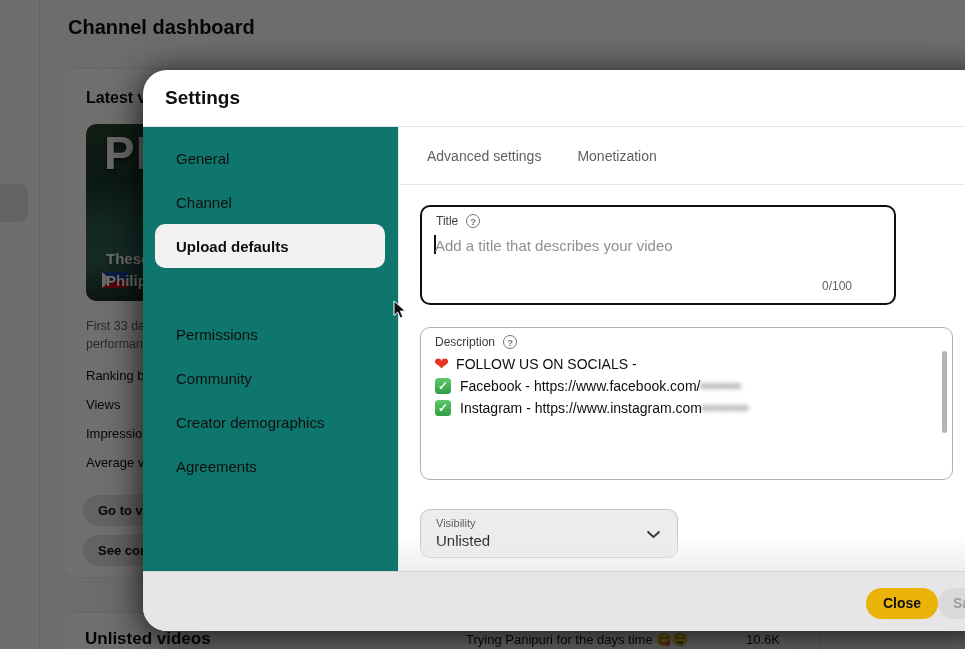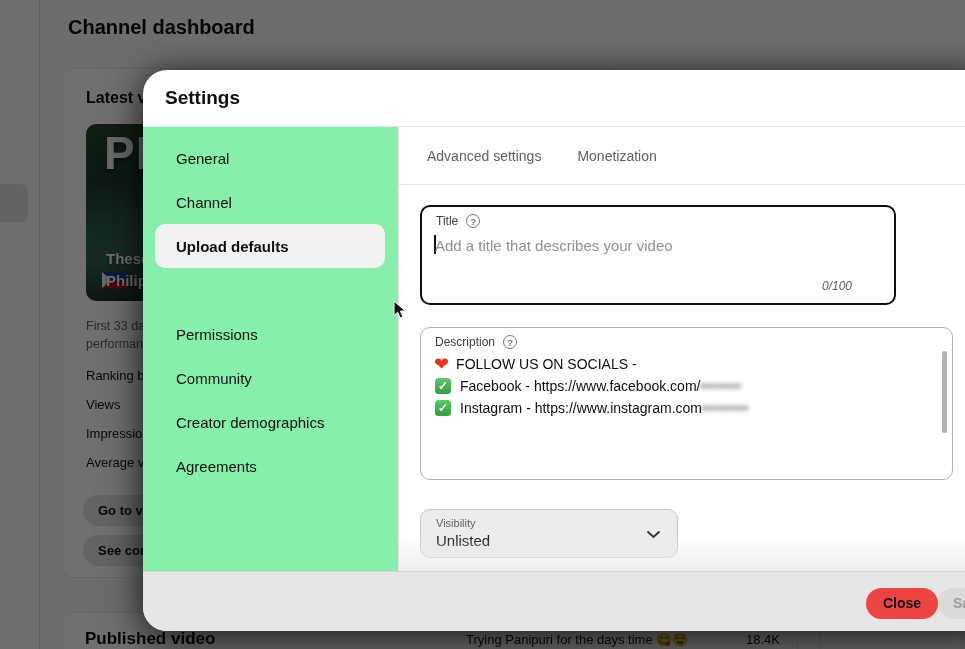--- a/index.html
+++ b/index.html
@@ -35,21 +35,21 @@
 
   
   .overlay { position:absolute; inset:0; background:rgba(0,0,0,0.56); z-index:5; }
 
   
   .modal { position:absolute; left:143px; top:70px; right:-30px; height:561px; background:#fff; border-radius:24px;
            z-index:10; overflow:hidden; box-shadow:0 0 28px rgba(0,0,0,.45), 0 14px 44px rgba(0,0,0,.5); }
   .modal-header { position:absolute; left:0; top:0; right:0; height:57px; border-bottom:1px solid #e6e6e6; }
   .modal-title { position:absolute; left:22px; top:17px; font-size:19px; font-weight:700; color:#0f0f0f; }
 
-  .modal-sidebar { position:absolute; left:0; top:57px; width:255px; bottom:60px; background:#86efac; }
+  .modal-sidebar { position:absolute; left:0; top:57px; width:255px; bottom:60px; background:#0f766e; }
   .side-divider { position:absolute; left:255px; top:57px; bottom:60px; width:1px; background:#e6e6e6; }
   .side-item { position:absolute; left:12px; right:13px; height:44px; border-radius:10px; display:flex; align-items:center;
                padding-left:21px; font-size:15px; color:#0f0f0f; cursor:default; }
   .side-item.selected { background:#f2f2f2; font-weight:700; }
 
   .tabs { position:absolute; left:256px; right:0; top:57px; height:58px; border-bottom:1px solid #e6e6e6;
           display:flex; align-items:stretch; padding-left:28px; gap:36px; }
   .tab { display:flex; align-items:center; font-size:14px; color:#606060; position:relative; }
   .tab.active { color:#0f0f0f; font-weight:700; }
   .tab.active:after { content:""; position:absolute; left:0; right:0; bottom:0; height:3px; background:#0f0f0f; }
@@ -60,42 +60,42 @@
 
   .field-label { font-size:12px; color:#3c3c3c; }
   .help-icon { display:inline-flex; align-items:center; justify-content:center; width:14px; height:14px; border:1.2px solid #757575;
                border-radius:50%; font-size:9.5px; font-weight:700; color:#757575; margin-left:8px; vertical-align:-2px; }
 
   .title-box { position:absolute; left:21px; top:19px; width:476px; height:100px; border:2px solid #0f0f0f; border-radius:10px; }
   .title-box .label-row { position:absolute; left:14px; top:7px; display:flex; align-items:center; }
   .title-input { position:absolute; left:13px; top:26px; width:500px; height:24px; border:none; outline:none; font-size:15px; color:#0f0f0f; background:transparent; }
   .title-input::placeholder { color:#909090; }
   .caret { position:absolute; left:12px; top:28px; width:1.5px; height:19px; background:#0f0f0f; }
-  .char-count { position:absolute; right:42px; bottom:10px; font-size:12px; color:#606060;font-style:italic; }
+  .char-count { position:absolute; right:42px; bottom:10px; font-size:12px; color:#606060; }
 
   .desc-box { position:absolute; left:21px; top:141px; width:533px; height:153px; border:1px solid #b0b0b0; border-radius:10px; overflow:hidden;padding-left:33px; }
   .desc-box .label-row { position:absolute; left:14px; top:7px; display:flex; align-items:center; }
   .desc-lines { position:absolute; left:13px; top:25px; right:20px; font-size:14px; color:#0f0f0f; line-height:22px; }
   .desc-line { height:22px; white-space:nowrap; display:flex; align-items:center; }
   .heart-glyph { color:#ea3323; font-size:18px; margin-right:7px; }
   .check-glyph { display:inline-flex; align-items:center; justify-content:center; width:16px; height:16px; margin:0 9px 0 1px;
                  border-radius:3.5px; background:linear-gradient(#5fc96a,#2f9e44); color:#fff; font-size:12px; font-weight:700; }
   .redacted { filter:blur(2.6px); color:#444; letter-spacing:1px; }
   .desc-scroll-thumb { position:absolute; right:5px; top:23px; width:5px; height:82px; border-radius:3px; background:#b3b3b3; }
 
   .visibility-box { position:absolute; left:21px; top:323px; width:258px; height:49px; background:#ececec;
                     border:1px solid #c6c6c6; border-radius:10px; cursor:pointer; }
   .vis-label { position:absolute; left:15px; top:7px; font-size:11px; color:#606060; }
   .vis-value { position:absolute; left:15px; top:22px; font-size:15px; color:#0f0f0f; }
   .vis-chevron { position:absolute; right:16px; top:20px; }
 
   .modal-footer { position:absolute; left:0; right:0; bottom:0; height:60px; background:#e6e6e6; border-top:1px solid #d2d2d2; }
   .btn { position:absolute; top:16px; height:31px; line-height:31px; border-radius:16px; font-size:14px; font-weight:700;
          padding:0 17px; white-space:nowrap; cursor:pointer; border:none; }
-  .btn-close { left:723px; background:#ef4444; color:#0f0f0f; }
+  .btn-close { left:723px; background:#eab308; color:#0f0f0f; }
   .btn-save { left:795px; background:#dadada; color:#9e9e9e; padding:0 15px; }
 
   .cursor { position:absolute; left:393px; top:300px; z-index:20; }
 </style>
 </head>
 <body>
 
 <div class="screen">
 
   <div class="page">
@@ -116,24 +116,24 @@
       <div class="stat-sub" style="top:268px">performance</div>
       <div class="stat-row" style="top:299px">Ranking by views</div>
       <div class="stat-row" style="top:328px">Views</div>
       <div class="stat-row" style="top:357px">Impressions click-through rate</div>
       <div class="stat-row" style="top:386px">Average view duration</div>
       <div class="dash-btn" style="top:426px">Go to video analytics</div>
       <div class="dash-btn" style="top:466px">See comments</div>
     </div>
 
     <div class="card published-card">
-      <div class="pub-title">Published video</div>
+      <div class="pub-title">Unlisted videos</div>
     </div>
     <div class="pub-row-title">Trying Panipuri for the days time 😋🤤</div>
-    <div class="pub-row-views">18.4K</div>
+    <div class="pub-row-views">10.6K</div>
     <div class="pub-col-divider" style="left:797px"></div>
     <div class="pub-col-divider" style="left:820px"></div>
   </div>
 
   <div class="overlay"></div>
 
   <div class="modal">
     <div class="modal-header">
       <div class="modal-title">Settings</div>
     </div>

